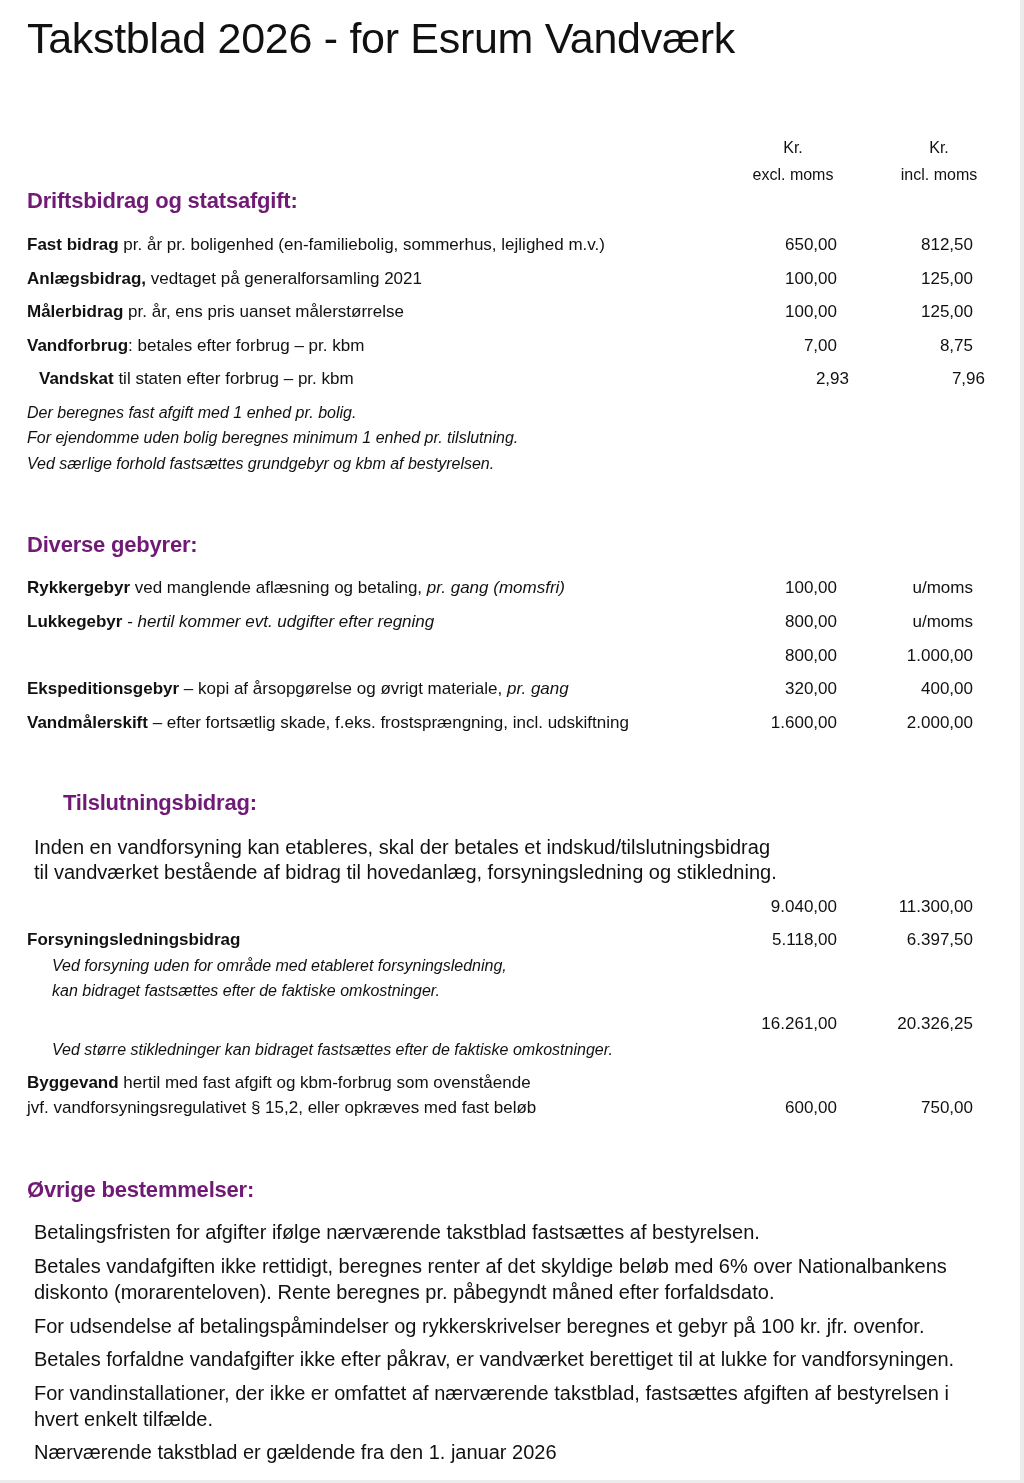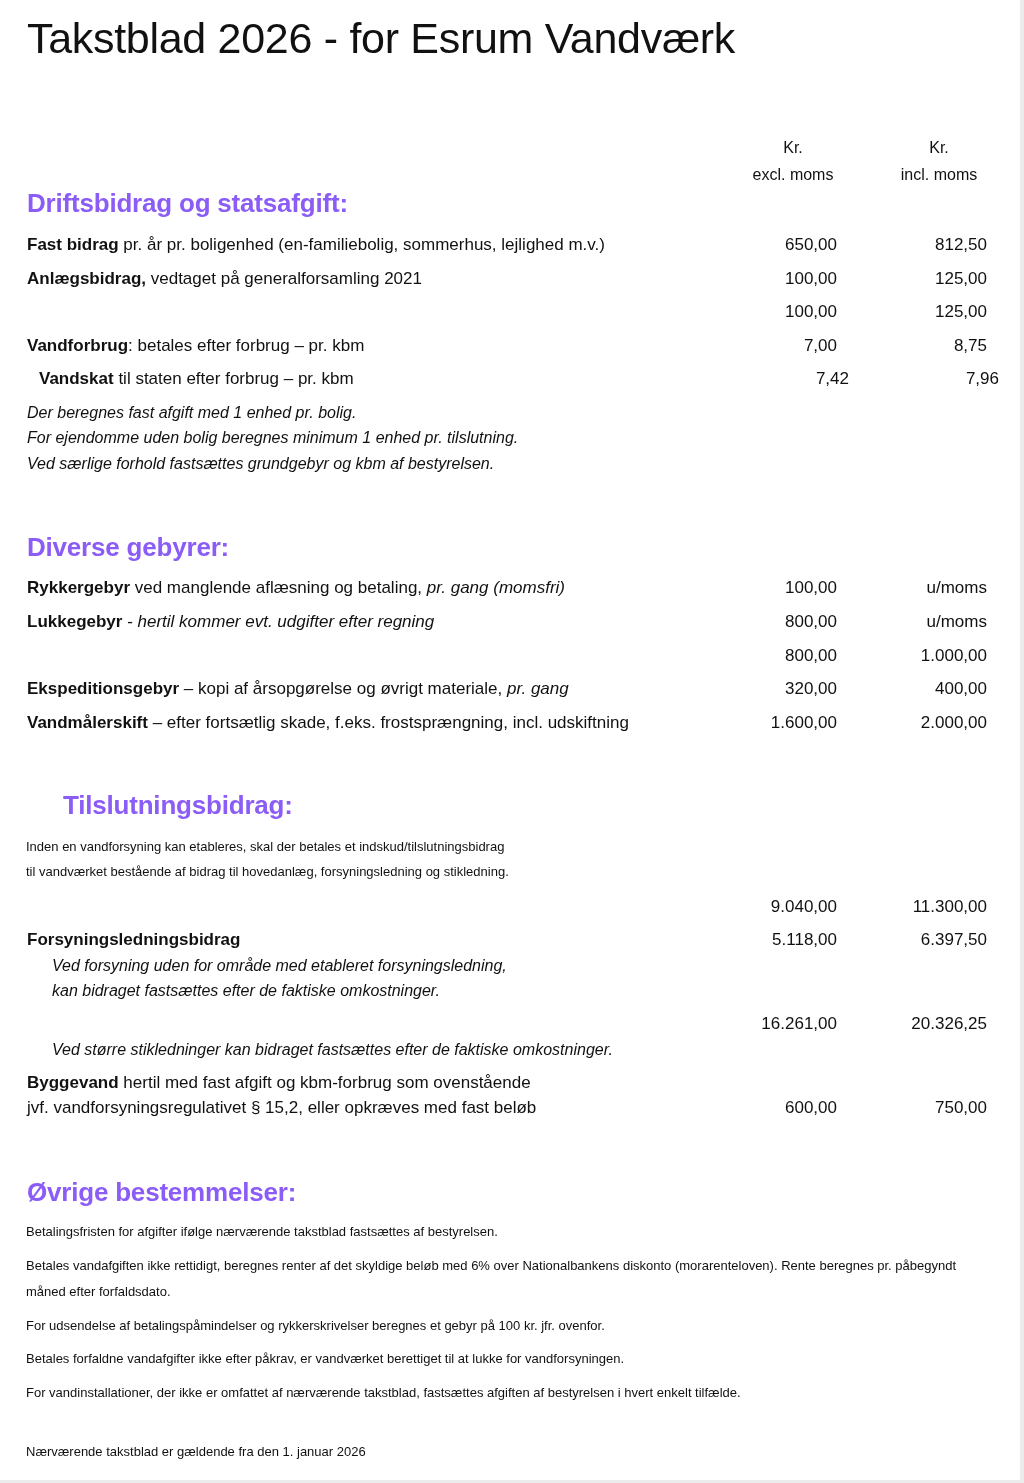--- a/index.html
+++ b/index.html
@@ -11,32 +11,32 @@
   .edge-bottom { position: absolute; left: 0; bottom: 0; width: 1024px; height: 3px; background: #ececec; }
   .title {
     position: absolute; left: 27px; top: 14px;
     font-size: 43px; font-weight: normal; letter-spacing: -0.3px; color: #111;
     white-space: nowrap;
   }
   .colhead { position: absolute; top: 134px; font-size: 16px; text-align: center; line-height: 27px; }
   .colhead.excl { left: 738px; width: 110px; }
   .colhead.incl { left: 884px; width: 110px; }
   .h2 {
-    position: absolute; left: 27px; font-size: 26px; font-weight: bold; color: #8b5cf6;
+    position: absolute; left: 27px; font-size: 22px; font-weight: bold; color: #701a75;
     white-space: nowrap; letter-spacing: -0.2px;
   }
   .row { position: absolute; left: 27px; width: 960px; height: 26px; line-height: 26px; white-space: nowrap; }
   .row .lbl { position: absolute; left: 0; top: 0; }
   .row .v1 { position: absolute; right: 150px; top: 0; text-align: right; }
-  .row .v2 { position: absolute; right: 0; top: 0; text-align: center; }
+  .row .v2 { position: absolute; right: 14px; top: 0; text-align: center; }
   b { font-weight: bold; }
   i { font-style: italic; }
   .note { position: absolute; left: 27px; font-style: italic; font-size: 16px; line-height: 26px; white-space: nowrap; }
   .note.indent { left: 52px; }
-  .para { position: absolute; left: 26px; font-size: 13px; line-height: 26px; white-space: nowrap; }
+  .para { position: absolute; left: 34px; font-size: 20px; line-height: 26px; white-space: nowrap; }
   .para.wrap { white-space: normal; width: 960px; }
 </style>
 </head>
 <body>
 
 <div class="edge-right"></div>
 <div class="edge-bottom"></div>
 
 <h1 class="title" style="margin:0;">Takstblad 2026 - for Esrum Vandværk</h1>
 
@@ -55,31 +55,32 @@
   <span class="lbl"><b>Fast bidrag</b><span> pr. år pr. boligenhed (en-familiebolig, sommerhus, lejlighed m.v.)</span></span>
   <span class="v1">650,00</span>
   <span class="v2">812,50</span>
 </div>
 <div class="row" style="top:266px;">
   <span class="lbl"><b>Anlægsbidrag,</b><span> vedtaget på generalforsamling 2021</span></span>
   <span class="v1">100,00</span>
   <span class="v2">125,00</span>
 </div>
 <div class="row" style="top:299px;">
+  <span class="lbl"><b>Målerbidrag</b><span> pr. år, ens pris uanset målerstørrelse</span></span>
   <span class="v1">100,00</span>
   <span class="v2">125,00</span>
 </div>
 <div class="row" style="top:333px;">
   <span class="lbl"><b>Vandforbrug</b><span>: betales efter forbrug – pr. kbm</span></span>
   <span class="v1">7,00</span>
   <span class="v2">8,75</span>
 </div>
 <div class="row" style="top:366px;margin-left:12px;">
   <span class="lbl"><b>Vandskat</b><span> til staten efter forbrug – pr. kbm</span></span>
-  <span class="v1">7,42</span>
+  <span class="v1">2,93</span>
   <span class="v2">7,96</span>
 </div>
 
 <div class="note" style="top:400px;">Der beregnes fast afgift med 1 enhed pr. bolig.</div>
 <div class="note" style="top:425px;">For ejendomme uden bolig beregnes minimum 1 enhed pr. tilslutning.</div>
 <div class="note" style="top:451px;text-align:right;">Ved særlige forhold fastsættes grundgebyr og kbm af bestyrelsen.</div>
 
 <div class="h2" style="top:532px;">Diverse gebyrer:</div>
 
 <div class="row" style="top:575px;">

